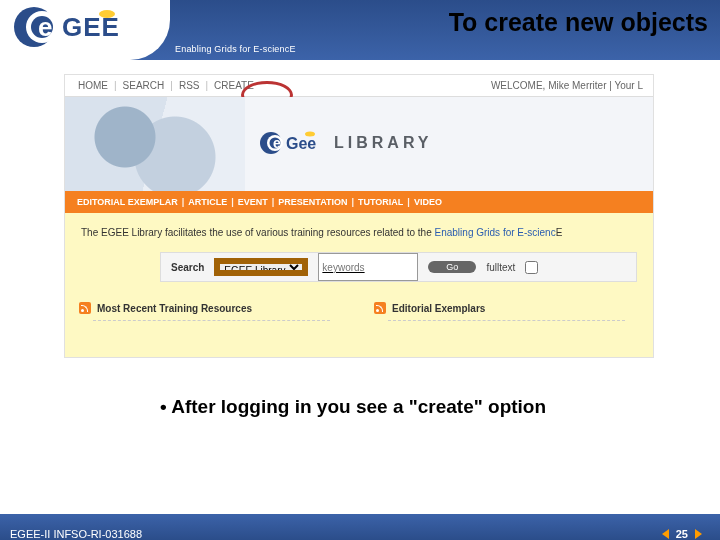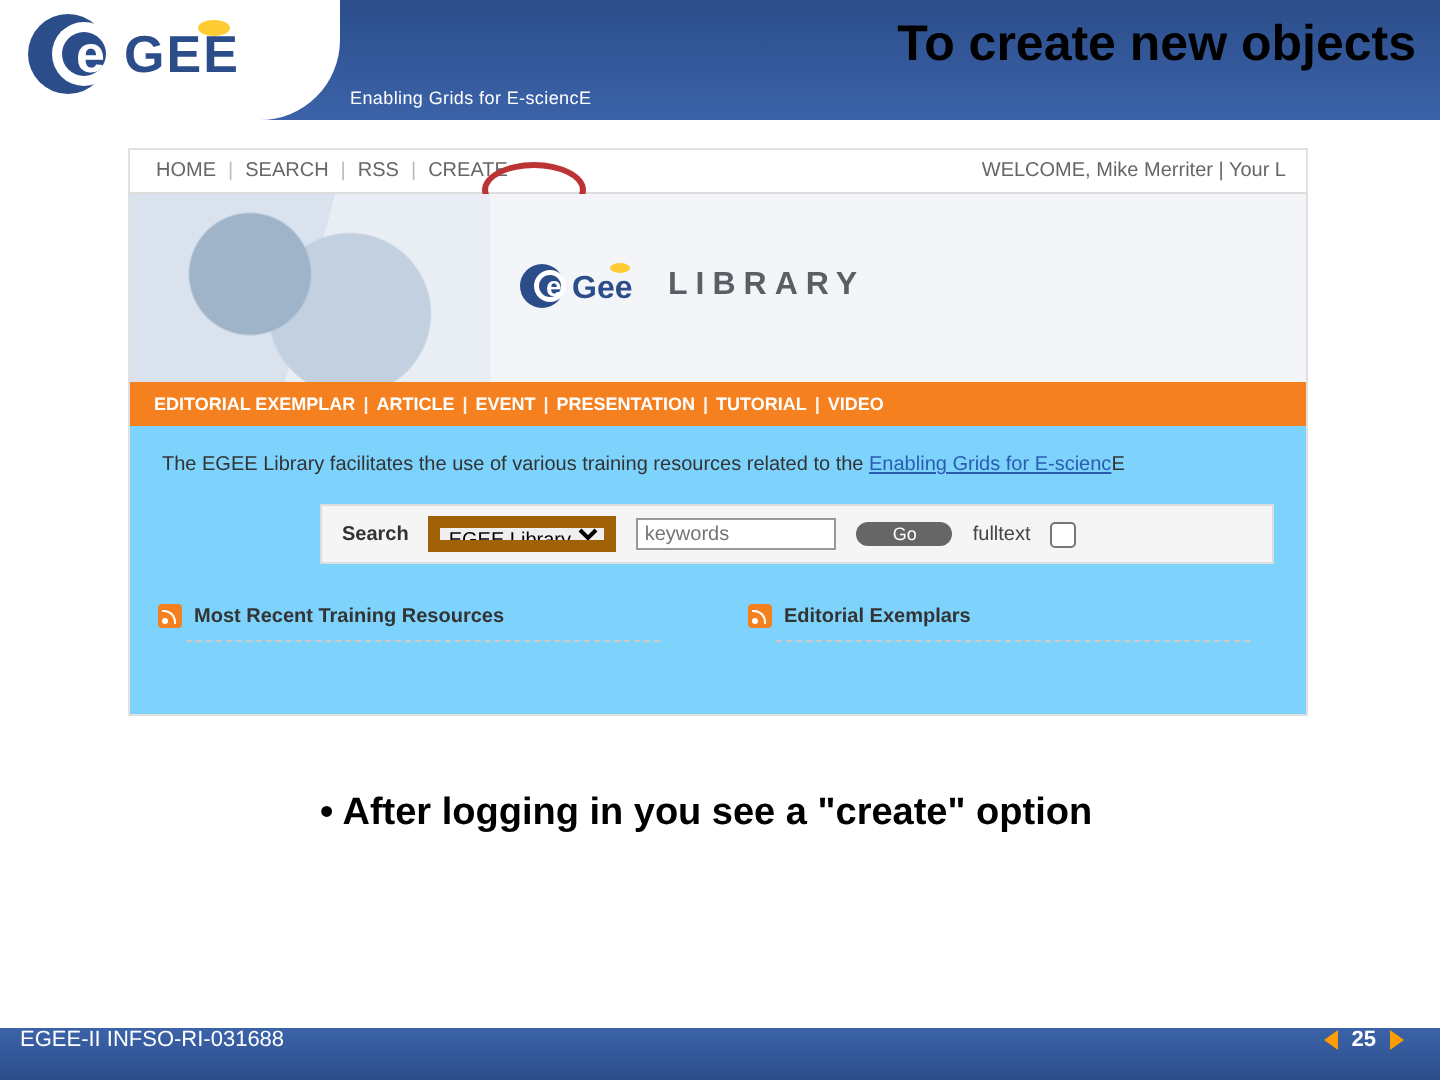--- a/index.html
+++ b/index.html
@@ -6,21 +6,21 @@
   body { width: 720px; height: 540px; background: #fff; font-family: Arial, Helvetica, sans-serif; position: relative; overflow: hidden; }
 
   
   .header { width: 720px; height: 60px; background: linear-gradient(to bottom, #2b4d8a 0%, #3c63a9 100%); position: relative; }
   .logo-box { position: absolute; left: 0; top: 0; width: 170px; height: 60px; background: #fff; border-radius: 0 0 40px 0; }
   .logo-svg { position: absolute; left: 12px; top: 4px; }
   .tagline { position: absolute; left: 175px; top: 44px; font-size: 9px; color: #fff; letter-spacing: 0.2px; }
   .title { position: absolute; right: 12px; top: 8px; font-size: 25px; font-weight: bold; color: #000; }
 
   
-  .shot { position: absolute; left: 64px; top: 74px; width: 590px; height: 284px; border: 1px solid #e0e0e0; background: #7dd3fc; overflow: hidden; }
+  .shot { position: absolute; left: 64px; top: 74px; width: 590px; height: 284px; border: 1px solid #e0e0e0; background: #fef9c3; overflow: hidden; }
 
   .shot-topbar { height: 22px; background: #fff; border-bottom: 1px solid #ddd; font-size: 10px; color: #666; display: flex; align-items: center; padding: 0 10px; }
   .shot-topbar .tnav { display: flex; gap: 0; }
   .shot-topbar .tnav span { padding: 0 3px; }
   .shot-topbar .sep { color: #bbb; }
   .shot-topbar .spacer { flex: 1; }
 
   .circle-mark { position: absolute; left: 176px; top: 6px; width: 52px; height: 28px; border: 3px solid #b33; border-radius: 50%; pointer-events: none; }
 
   .banner { height: 94px; background: #f3f5f9; position: relative; overflow: hidden; }
@@ -30,44 +30,44 @@
       linear-gradient(105deg, #d9e2ed 0 50%, #e9eef5 50%);
   }
   .banner-logo { position: absolute; left: 195px; top: 32px; display: flex; align-items: center; gap: 6px; }
   .banner-logo .egee-mini { width: 68px; height: 28px; }
   .banner-logo .lib-word { font-family: Liberation Sans, sans-serif; letter-spacing: 4px; font-size: 16px; color: #5a5f66; font-weight: bold; }
 
   .orangebar { height: 22px; background: #f58020; display: flex; align-items: center; font-size: 9px; color: #fff; font-weight: bold; padding-left: 12px; gap: 4px; }
   .orangebar .isep { color: #fff; opacity: 0.9; }
 
   .intro { padding: 14px 16px 10px 16px; font-size: 10px; color: #333; white-space: nowrap; overflow: hidden; }
-  .intro .lnk { color: #2a5db0; text-decoration: underline; }
+  .intro .lnk { color: #2a5db0; }
 
   .searchrow { margin: 4px 16px 0 95px; background: #f5f5f5; border: 1px solid #ddd; height: 30px; display: flex; align-items: center; gap: 10px; padding: 0 10px; font-size: 10px; }
   .searchrow .lbl { font-weight: bold; color: #333; }
   .searchrow select { font-size: 10px; border: 6px solid #a16207; height: 18px; }
-  .searchrow input[type=text] { font-size: 10px; border: 1px solid #999; height: 16px; width: 100px; padding: 0 3px; }
+  .searchrow input[type=text] { font-size: 10px; border: 1px solid #999; height: 28px; width: 100px; padding: 0 3px; text-decoration: underline; }
   .searchrow .gobtn { font-size: 9px; background: #666; color: #fff; border: none; border-radius: 8px; padding: 1px 18px; }
   .searchrow .fl { color: #444; }
   .searchrow input[type=checkbox] { }
 
   .cols { display: flex; padding: 20px 14px 0 14px; gap: 30px; font-size: 10px; color: #333; }
   .cols .col { flex: 1; }
   .cols h4 { font-size: 10px; font-weight: bold; margin-bottom: 4px; display: flex; align-items: center; gap: 6px; }
   .rss { display: inline-block; width: 12px; height: 12px; background: #f58020; border-radius: 2px; position: relative; }
   .rss::before { content: ""; position: absolute; left: 2px; bottom: 2px; width: 3px; height: 3px; background: #fff; border-radius: 50%; }
   .rss::after { content: ""; position: absolute; left: 2px; bottom: 2px; width: 6px; height: 6px; border: 1.2px solid #fff; border-left: none; border-bottom: none; border-radius: 0 6px 0 0; }
 
   .shot hr { border: none; border-top: 1px dashed #ccc; margin: 6px 14px; }
 
   
   .bullet-area { position: absolute; left: 160px; top: 396px; font-size: 19px; font-weight: bold; color: #000; }
 
   
-  .footer { position: absolute; left: 0; bottom: 0; width: 720px; height: 26px; background: linear-gradient(to bottom, #3c63a9, #2b4d8a); display: flex; align-items: flex-start; color: #fff; font-size: 11px; }
+  .footer { position: absolute; left: 0; bottom: 0; width: 720px; height: 26px; background: linear-gradient(to bottom, #3c63a9, #2b4d8a); display: flex; align-items: flex-end; color: #fff; font-size: 11px; }
   .footer .fl-left { padding-left: 10px; }
   .footer .fl-right { margin-left: auto; padding-right: 18px; display: flex; align-items: center; gap: 4px; }
   .footer .tri-l { width: 0; height: 0; border-top: 5px solid transparent; border-bottom: 5px solid transparent; border-right: 7px solid #ff9c00; }
   .footer .tri-r { width: 0; height: 0; border-top: 5px solid transparent; border-bottom: 5px solid transparent; border-left: 7px solid #ff9c00; }
   .footer .pnum { color: #fff; font-weight: bold; padding: 0 3px; }
 </style>
 </head>
 <body>
 
 <div class="header">

